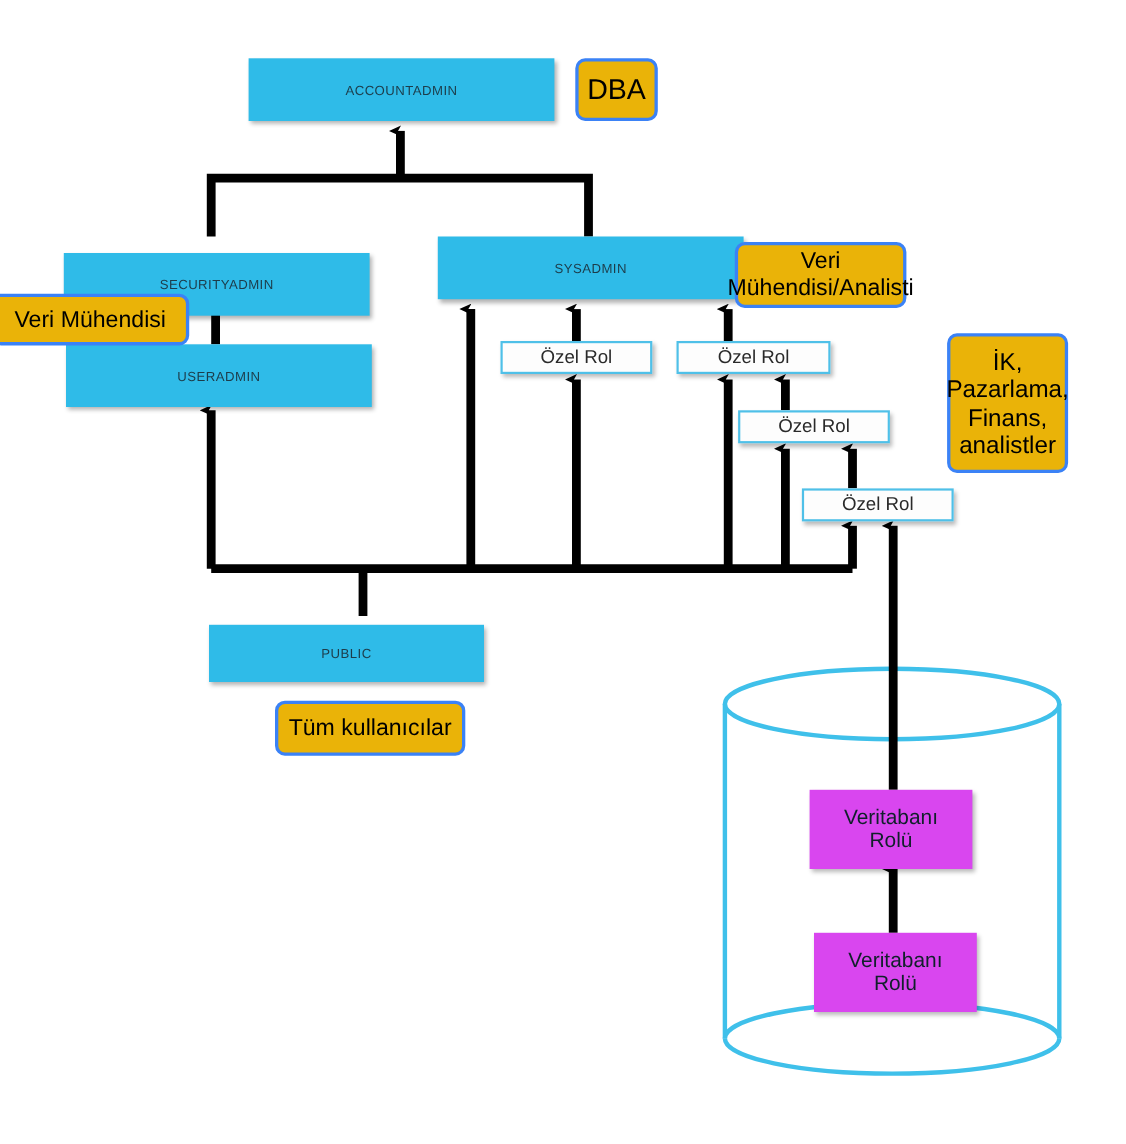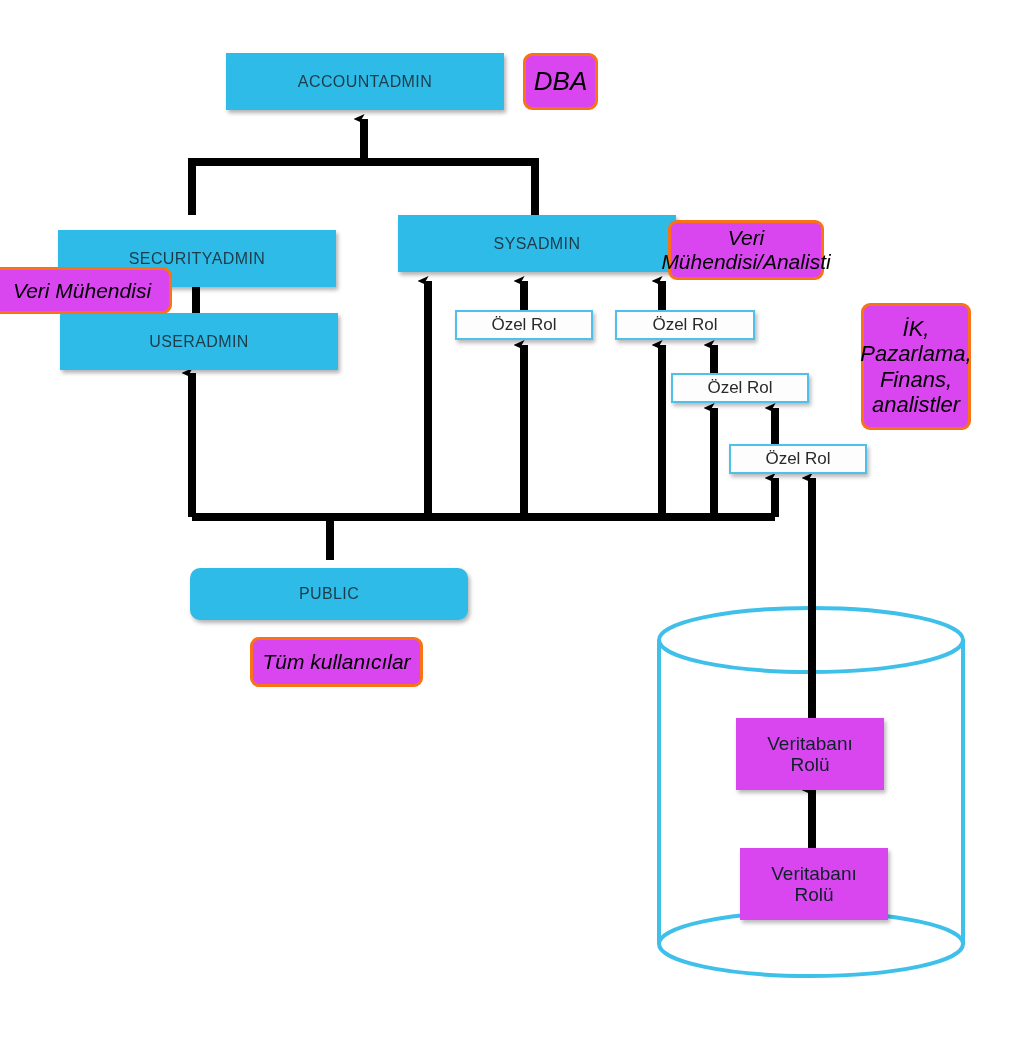--- a/index.html
+++ b/index.html
@@ -34,21 +34,21 @@
     align-items: center;
     justify-content: center;
     text-align: center;
     z-index: 3;
   }
 
   
   .sys-box {
     background: #2fbbe8;
     color: #1d3c4a;
-    font-size: 16px;
+    font-size: 12px;
     letter-spacing: 0.4px;
     box-shadow: 2px 3px 4px rgba(0,0,0,0.30);
   }
 
   
   .role-box {
     background: #fdfdfd;
     border: 2px solid #4fc0e8;
     color: #2a2a2a;
     font-size: 17px;
@@ -63,31 +63,30 @@
     font-size: 19px;
     line-height: 1.12;
     box-shadow: 2px 3px 4px rgba(0,0,0,0.28);
     z-index: 4;
   }
 
   
   .note {
     position: absolute;
     box-sizing: border-box;
-    background: #d946ef;
-    border: 3px solid #f97316;
+    background: #eab308;
+    border: 3px solid #3b82f6;
     border-radius: 9px;
     color: #000000;
     display: flex;
     align-items: center;
     justify-content: center;
     text-align: center;
     line-height: 1.14;
     z-index: 6;
-    font-style: italic;
   }
   .note-lines {
     white-space: pre-line;
   }
 </style>
 </head>
 <body>
 
 <div id="canvas">
 
@@ -156,21 +155,21 @@
   </div>
 
   <div class="node sys-box" style="left:398px; top:215px; width:278px; height:57px;">
     <span>SYSADMIN</span>
   </div>
 
   <div class="node sys-box" style="left:60px; top:313px; width:278px; height:57px;">
     <span>USERADMIN</span>
   </div>
 
-  <div class="node sys-box" style="left:190px; top:568px; width:278px; height:52px;border-radius:10px;">
+  <div class="node sys-box" style="left:190px; top:568px; width:250px; height:52px;">
     <span>PUBLIC</span>
   </div>
 
   <div class="node role-box" style="left:455px; top:310px; width:138px; height:30px;">
     <span>Özel Rol</span>
   </div>
 
   <div class="node role-box" style="left:615px; top:310px; width:140px; height:30px;">
     <span>Özel Rol</span>
   </div>

